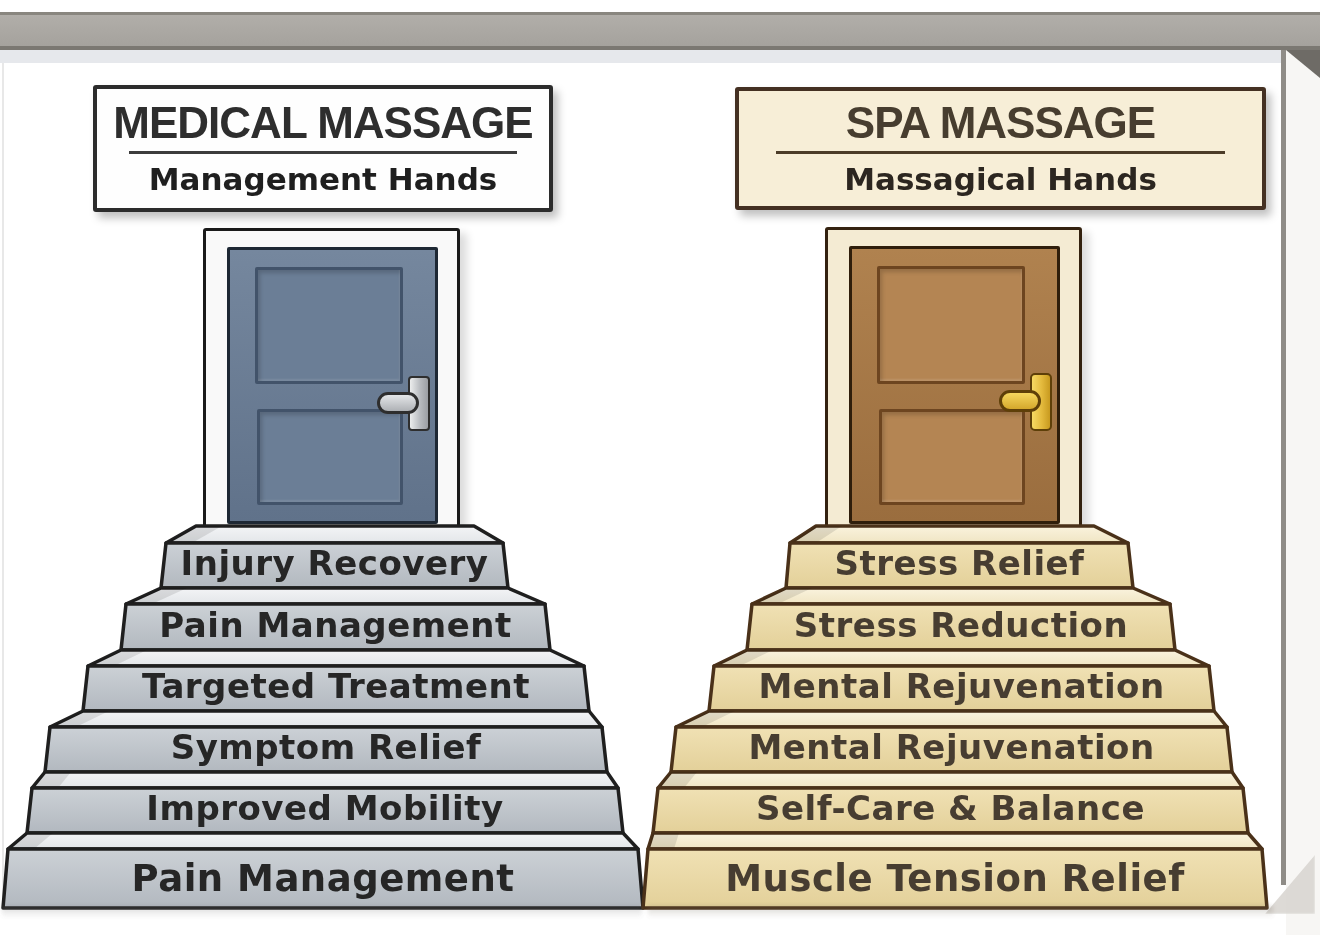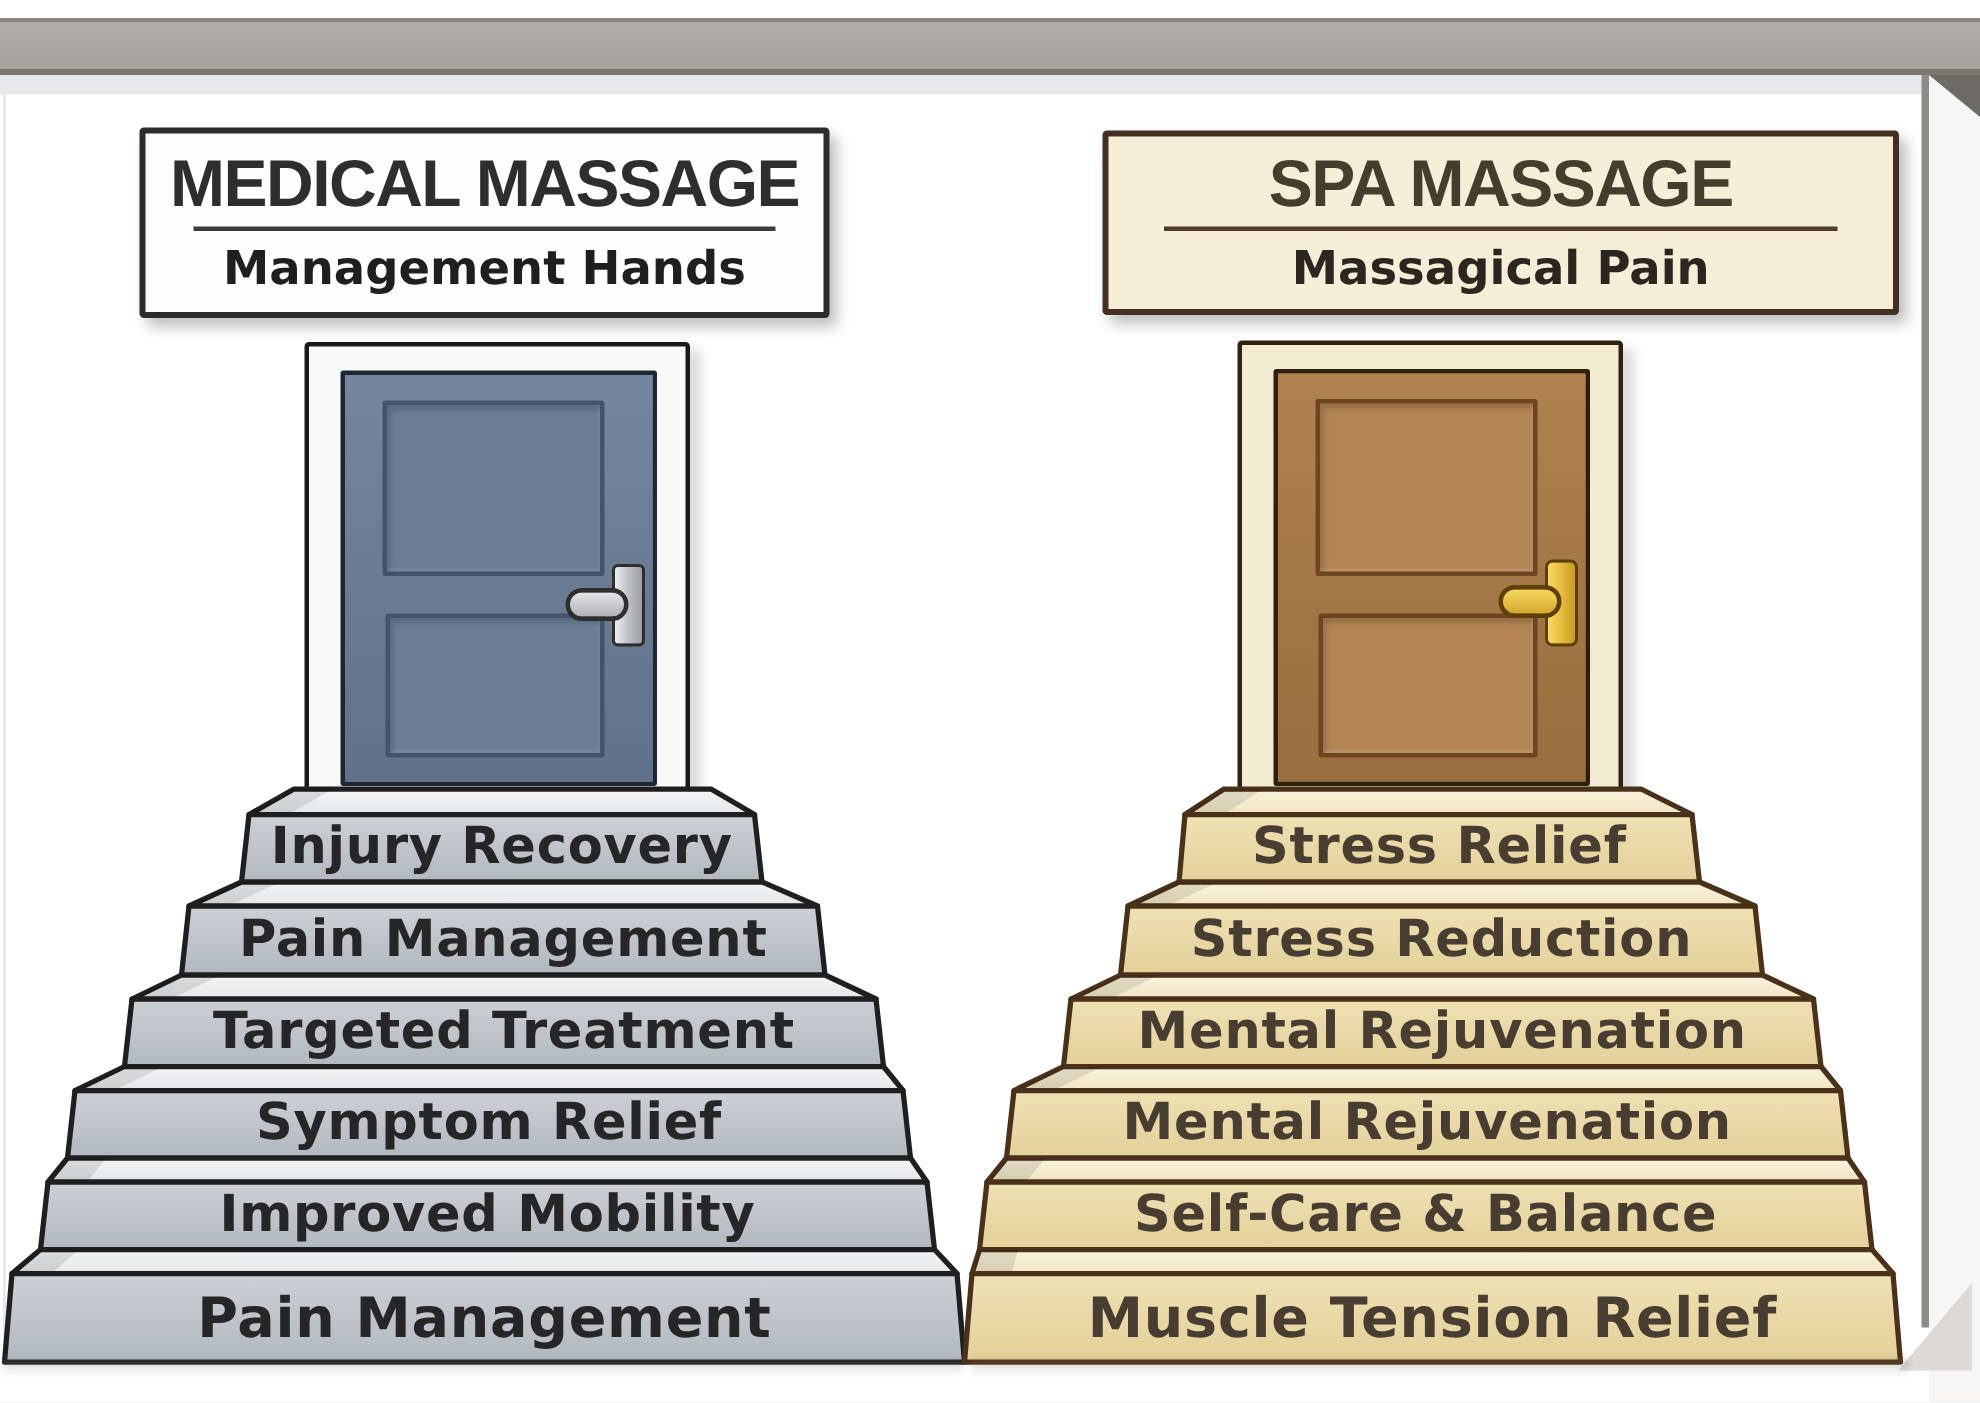--- a/index.html
+++ b/index.html
@@ -93,21 +93,21 @@
 
   <div class="sign sign-left">
     <div class="sign-title">MEDICAL MASSAGE</div>
     <div class="sign-rule"></div>
     <div class="sign-subtitle">Management Hands</div>
   </div>
 
   <div class="sign sign-right">
     <div class="sign-title">SPA MASSAGE</div>
     <div class="sign-rule"></div>
-    <div class="sign-subtitle">Massagical Pain</div>
+    <div class="sign-subtitle">Massagical Hands</div>
   </div>
 
   <div class="door-frame door-frame-left">
     <div class="door-slab">
       <div class="door-panel panel-top"></div>
       <div class="door-panel panel-bottom"></div>
       <div class="door-handle">
         <div class="handle-plate"></div>
         <div class="handle-knob"></div>
       </div>

